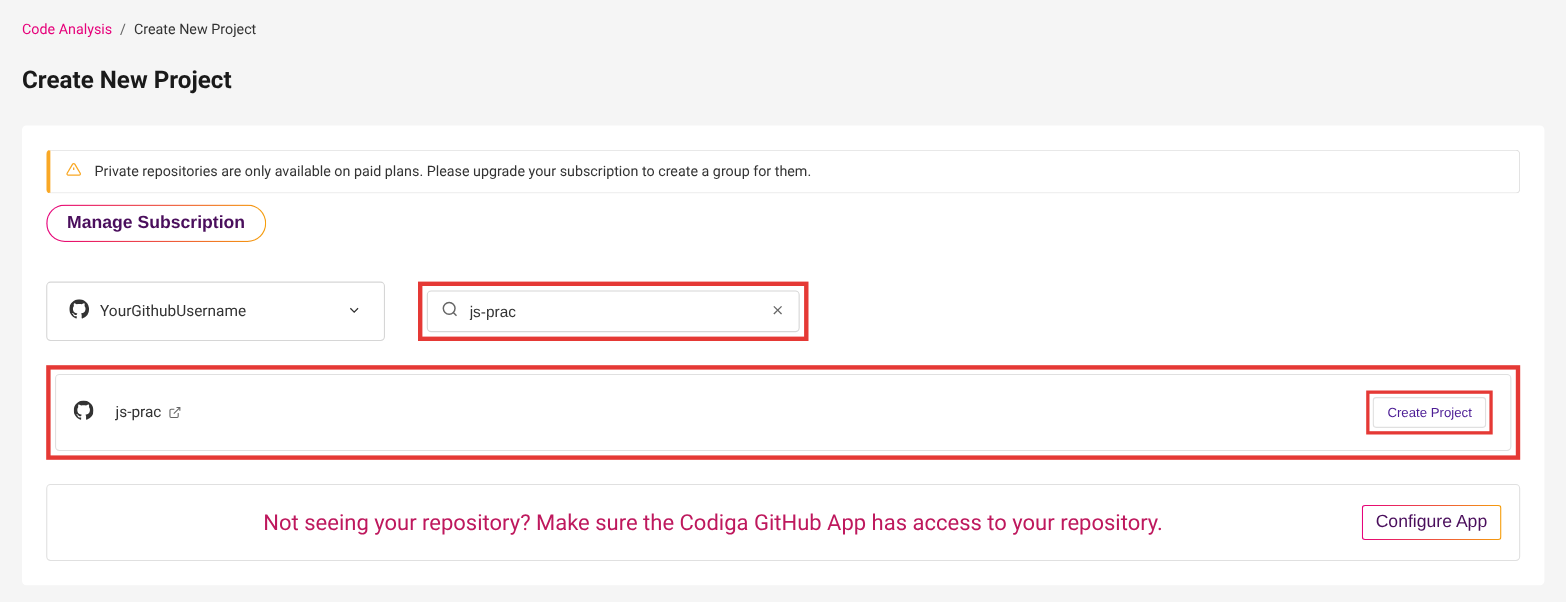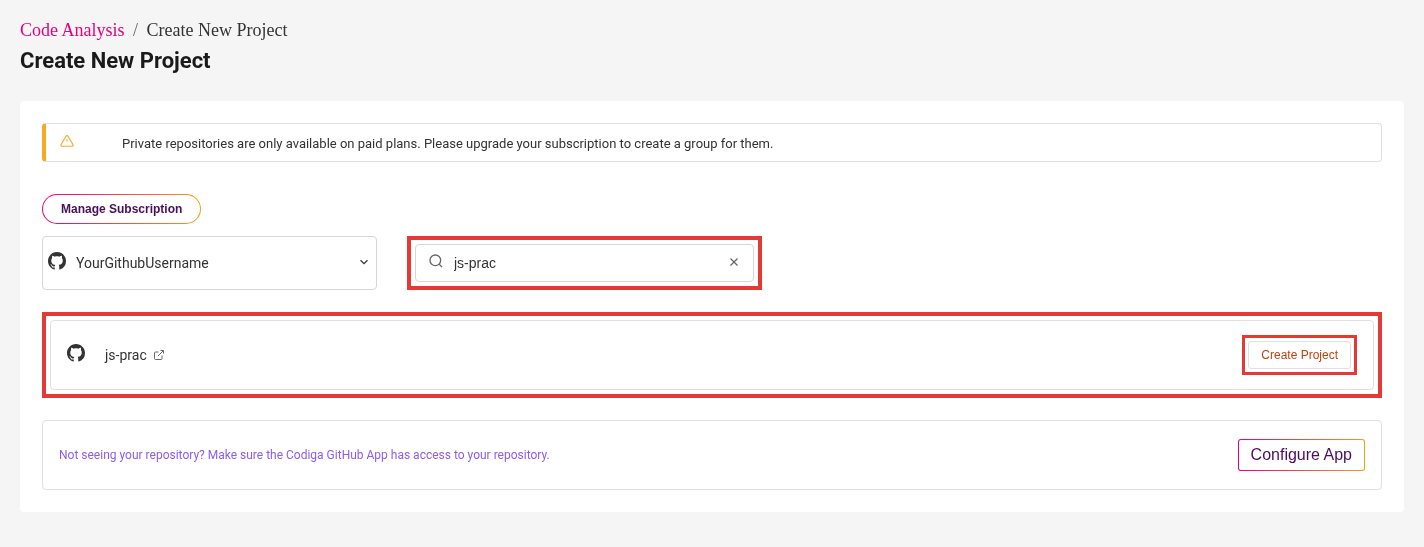--- a/index.html
+++ b/index.html
@@ -7,23 +7,22 @@
       padding: 0;
       box-sizing: border-box;
     }
     body {
       font-family: -apple-system, BlinkMacSystemFont, "Segoe UI", Roboto, sans-serif;
       background: #f5f5f5;
       padding: 20px;
       color: #1a1a1a;
     }
     .breadcrumb {
-      font-size: 18px;
-      margin-bottom: 7px;
-      font-family: Liberation Serif, serif;
+      font-size: 13px;
+      margin-bottom: 26px;
     }
     .breadcrumb-link {
       color: #e6007a;
       text-decoration: none;
     }
     .breadcrumb-sep {
       color: #666;
       margin: 0 4px;
     }
     .breadcrumb-current {
@@ -39,58 +38,57 @@
       background: #fff;
       border-radius: 4px;
       padding: 22px;
     }
     .alert {
       border: 1px solid #e0e0e0;
       border-left: 4px solid #f9a825;
       border-radius: 4px;
       padding: 10px 14px;
       display: flex;
-      align-items: flex-end;
-      margin-bottom: 32px;
+      align-items: center;
+      margin-bottom: 10px;
       font-size: 13px;
       color: #333;
-      gap: 36px;
     }
     .alert-icon {
       color: #f9a825;
       margin-right: 12px;
       flex-shrink: 0;
     }
     .btn-gradient {
       display: inline-block;
       padding: 7px 18px;
       border-radius: 20px;
-      font-size: 12px;
+      font-size: 16px;
       font-weight: 600;
       color: #4a0e5c;
       background: #fff;
       border: 1.5px solid transparent;
       background-image: linear-gradient(#fff, #fff), linear-gradient(90deg, #e6007a, #f59e0b);
       background-origin: border-box;
       background-clip: padding-box, border-box;
       cursor: pointer;
-      margin-bottom: 12px;
+      margin-bottom: 36px;
     }
     .controls-row {
       display: flex;
       gap: 30px;
       margin-bottom: 22px;
     }
     .select-box {
       display: flex;
       align-items: center;
       border: 1px solid #d6d6d6;
       border-radius: 4px;
-      padding: 9px 5px;
-      width: 335px;
+      padding: 9px 20px;
+      width: 308px;
       background: #fff;
       cursor: pointer;
     }
     .github-icon {
       margin-right: 10px;
       flex-shrink: 0;
       color: #333;
     }
     .select-text {
       flex: 1;
@@ -167,36 +165,37 @@
     }
     .btn-wrap {
       border: 3px solid #e53935;
       padding: 3px;
     }
     .btn-outline {
       border: 1px solid #e0e0e0;
       background: #fff;
       padding: 6px 12px;
       font-size: 12px;
-      color: #c2410c;
+      color: #4c1d95;
       border-radius: 3px;
       cursor: pointer;
     }
     .footer-row {
       display: flex;
       align-items: center;
       border: 1px solid #e0e0e0;
       border-radius: 4px;
       padding: 18px 16px;
       background: #fff;
     }
     .footer-text {
-      font-size: 12px;
-      color: #8b5cf6;
-      flex: 1;
+      font-size: 20px;
+      color: #be185d;
+      flex: 1;
+      text-align: center;
     }
     .btn-gradient-small {
       padding: 6px 12px;
       border-radius: 3px;
       font-size: 16px;
       color: #4a0e5c;
       background: #fff;
       border: 1.5px solid transparent;
       background-image: linear-gradient(#fff, #fff), linear-gradient(90deg, #e6007a, #f59e0b);
       background-origin: border-box;

